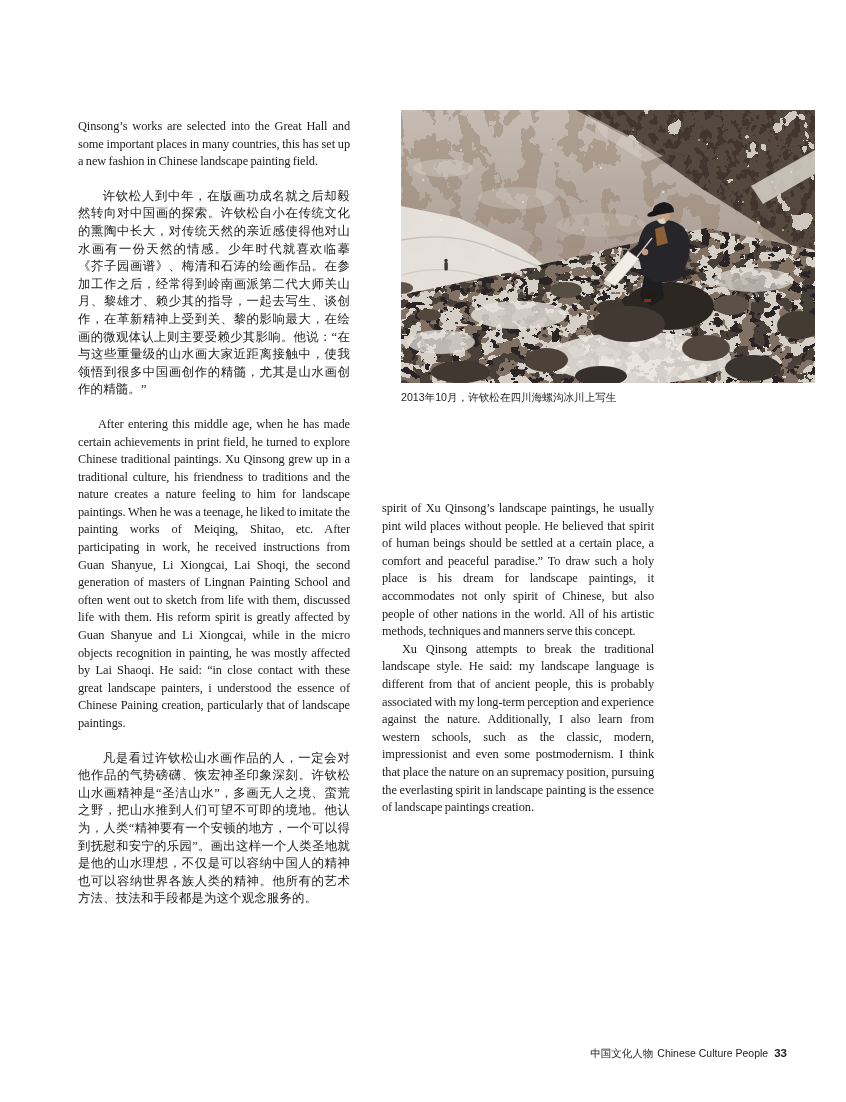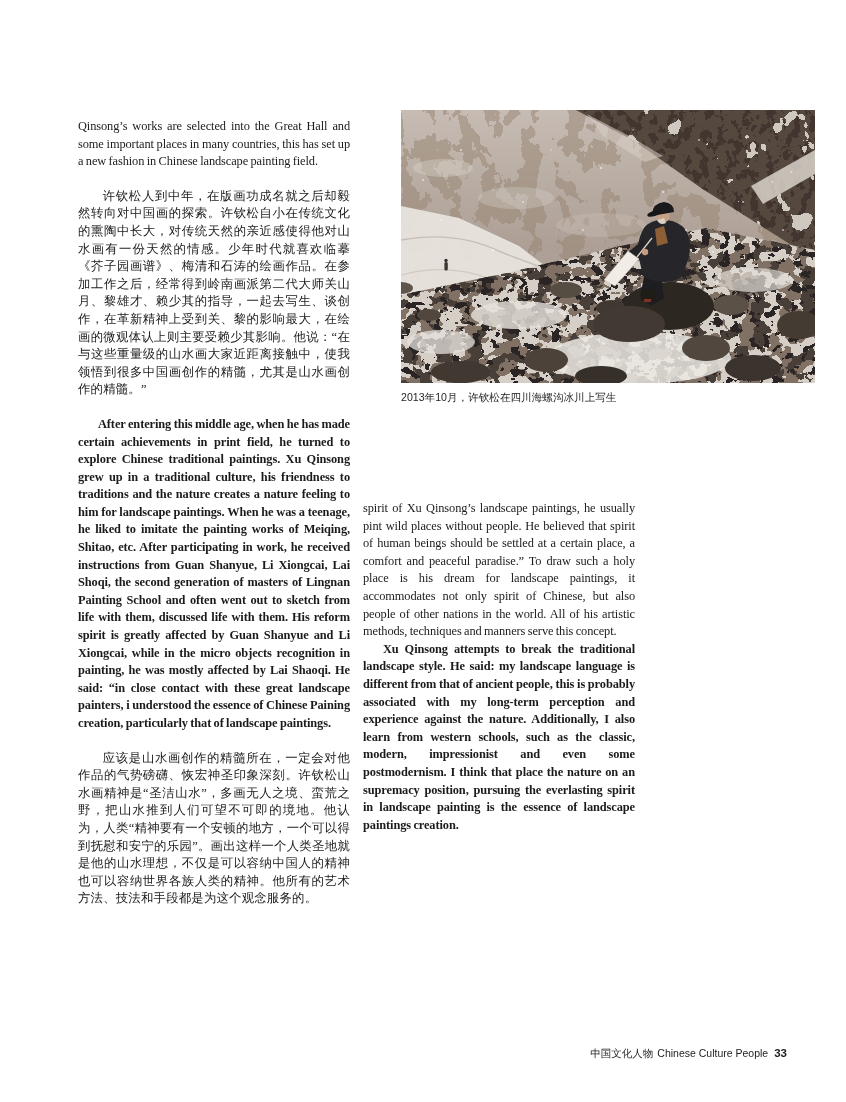--- a/index.html
+++ b/index.html
@@ -1,44 +1,44 @@
 <!DOCTYPE html>
 <html><head>
 <meta charset="utf-8">
 <style>
   html,body{margin:0;padding:0;background:#ffffff;}
   .page{position:relative;width:846px;height:1102px;background:#ffffff;overflow:hidden;
         font-family:"Liberation Serif","DejaVu Serif",serif;}
   .col{position:absolute;width:272px;}
   .col-left{left:78px;top:118px;}
-  .col-right{left:363px;top:500px;}
+  .col-right{left:382px;top:500px;}
   .para{margin:0;text-align:justify;font:12.4px/17.6px "Liberation Serif","DejaVu Serif",serif;
         color:#1b1b1b;letter-spacing:-0.1px;word-spacing:-0.6px;}
   .para.zh{letter-spacing:0.2px;word-spacing:0;}
   .para.gap{margin-top:17px;}
-  .para.en.indent{text-indent:20px;font-weight:bold;}
+  .para.en.indent{text-indent:20px;}
   .para.zh.indent{text-indent:2em;}
   .photo-block{position:absolute;left:358px;top:97px;width:414px;margin:13px;padding-left:30px;}
   .photo-frame{display:block;width:414px;height:273px;}
   .caption{margin-top:7px;font:10.6px/14.5px "Liberation Sans","DejaVu Sans",sans-serif;color:#262626;}
   .footer{position:absolute;top:1046px;left:0;width:787px;text-align:right;
           font:10.5px/14px "Liberation Sans","DejaVu Sans",sans-serif;color:#1d1d1d;}
   .footer .num{font-weight:700;font-size:11.5px;margin-left:6px;}
   .footer .en{margin-left:4px;}
 </style>
 </head>
 <body>
 
 <div class="page">
 
   <div class="col col-left">
       <p class="para en">Qinsong’s works are selected into the Great Hall and some important places in many countries, this has set up a new fashion in Chinese landscape painting field.</p>
       <p class="para zh indent gap">许钦松人到中年，在版画功成名就之后却毅然转向对中国画的探索。许钦松自小在传统文化的熏陶中长大，对传统天然的亲近感使得他对山水画有一份天然的情感。少年时代就喜欢临摹《芥子园画谱》、梅清和石涛的绘画作品。在参加工作之后，经常得到岭南画派第二代大师关山月、黎雄才、赖少其的指导，一起去写生、谈创作，在革新精神上受到关、黎的影响最大，在绘画的微观体认上则主要受赖少其影响。他说：“在与这些重量级的山水画大家近距离接触中，使我领悟到很多中国画创作的精髓，尤其是山水画创作的精髓。”</p>
       <p class="para en indent gap">After entering this middle age, when he has made certain achievements in print field, he turned to explore Chinese traditional paintings. Xu Qinsong grew up in a traditional culture, his friendness to traditions and the nature creates a nature feeling to him for landscape paintings. When he was a teenage, he liked to imitate the painting works of Meiqing, Shitao, etc. After participating in work, he received instructions from Guan Shanyue, Li Xiongcai, Lai Shoqi, the second generation of masters of Lingnan Painting School and often went out to sketch from life with them, discussed life with them. His reform spirit is greatly affected by Guan Shanyue and Li Xiongcai, while in the micro objects recognition in painting, he was mostly affected by Lai Shaoqi. He said: “in close contact with these great landscape painters, i understood the essence of Chinese Paining creation, particularly that of landscape paintings.</p>
-      <p class="para zh indent gap">应该是山水画创作的精髓所在，一定会对他作品的气势磅礴、恢宏神圣印象深刻。许钦松山水画精神是“圣洁山水”，多画无人之境、蛮荒之野，把山水推到人们可望不可即的境地。他认为，人类“精神要有一个安顿的地方，一个可以得到抚慰和安宁的乐园”。画出这样一个人类圣地就是他的山水理想，不仅是可以容纳中国人的精神也可以容纳世界各族人类的精神。他所有的艺术方法、技法和手段都是为这个观念服务的。</p>
+      <p class="para zh indent gap">凡是看过许钦松山水画作品的人，一定会对他作品的气势磅礴、恢宏神圣印象深刻。许钦松山水画精神是“圣洁山水”，多画无人之境、蛮荒之野，把山水推到人们可望不可即的境地。他认为，人类“精神要有一个安顿的地方，一个可以得到抚慰和安宁的乐园”。画出这样一个人类圣地就是他的山水理想，不仅是可以容纳中国人的精神也可以容纳世界各族人类的精神。他所有的艺术方法、技法和手段都是为这个观念服务的。</p>
     </div>
 
   <figure class="photo-block">
     <svg class="photo-frame" viewBox="0 0 414 273" xmlns="http://www.w3.org/2000/svg">
       <defs>
         <linearGradient id="hazeG" x1="0" y1="0" x2="0" y2="1">
           <stop offset="0" stop-color="#c6bcb3"></stop>
           <stop offset="0.5" stop-color="#ab9e93"></stop>
           <stop offset="1" stop-color="#b8ada2"></stop>
         </linearGradient>

